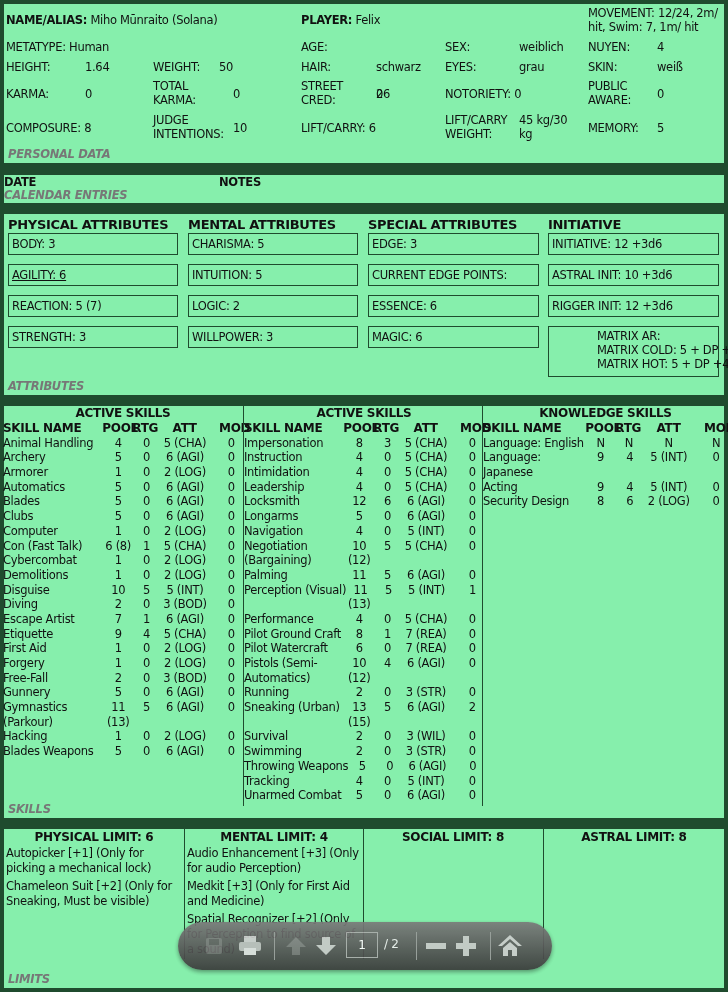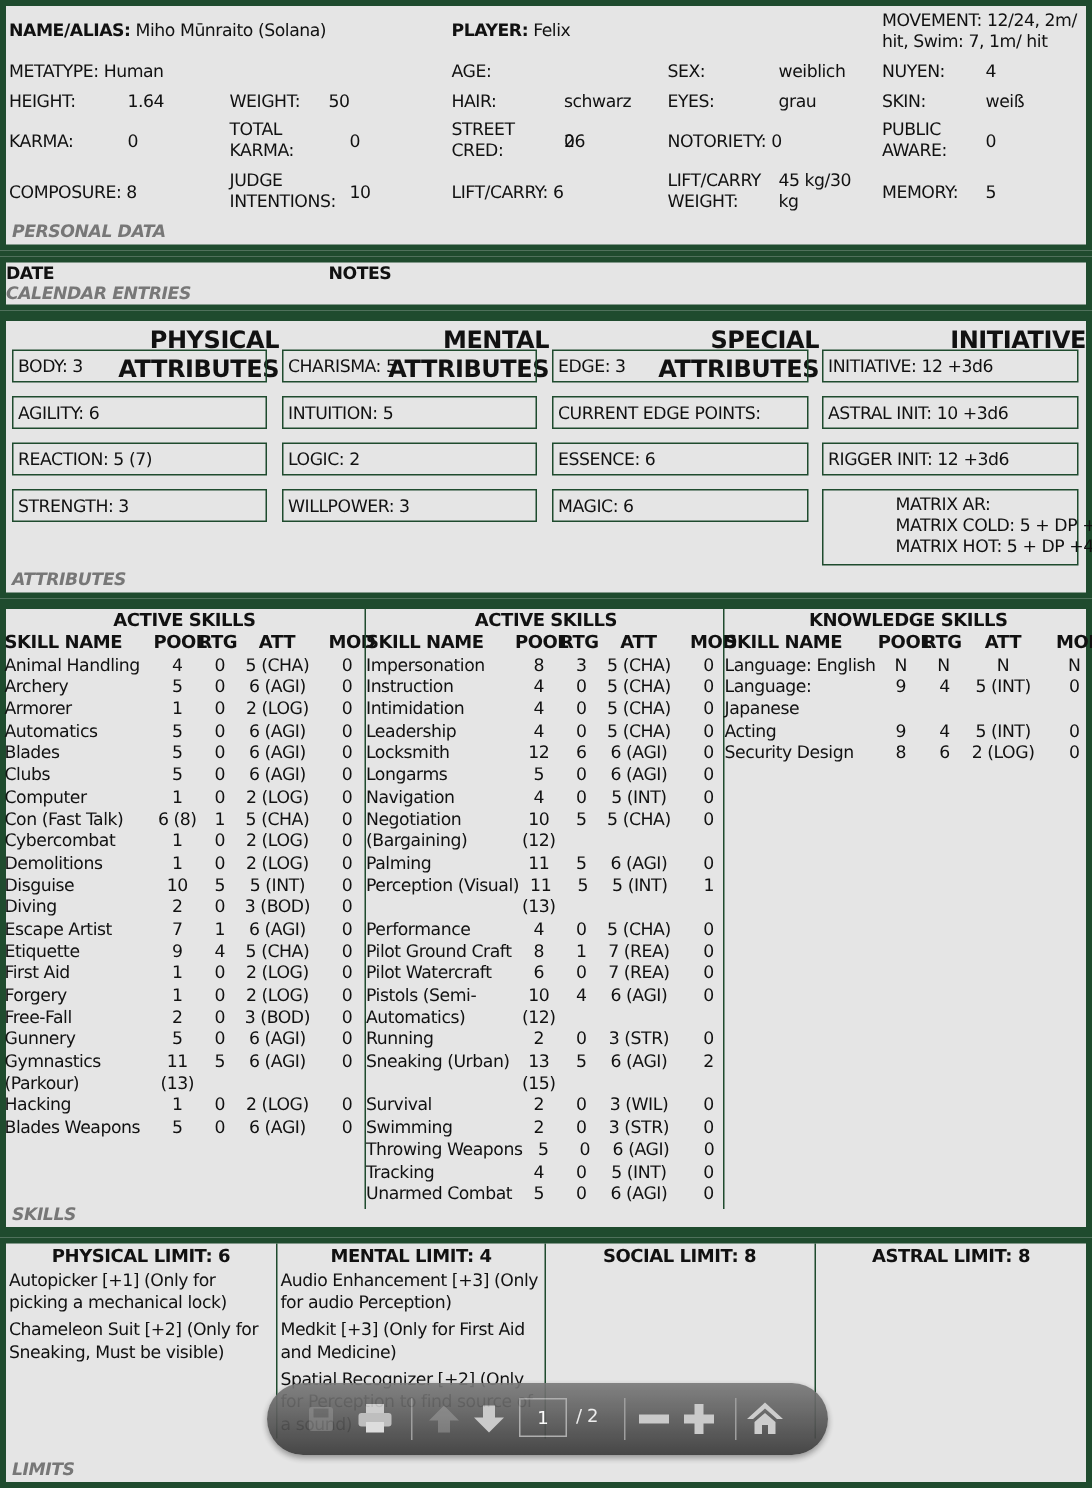--- a/index.html
+++ b/index.html
@@ -1,30 +1,30 @@
 <!DOCTYPE html>
 <html><head>
 <meta charset="utf-8">
 <style>
   * { box-sizing: border-box; margin: 0; padding: 0; }
   html, body { width: 728px; height: 992px; background: #1f4b2e; overflow: hidden; }
   body { font-family: "DejaVu Sans", sans-serif; font-size: 11.5px; color: #111; position: relative; letter-spacing: -0.3px; }
-  .section { position: absolute; left: 0; width: 728px; background: #e5e5e5; border: 4px solid #1f4b2e; }
+  .section { position: absolute; left: 0; width: 728px; background: #86efac; border: 4px solid #1f4b2e; }
   .sect-label { position: absolute; left: 4px; bottom: 2px; font-weight: bold; font-style: italic; color: #777; font-size: 11.5px; }
   .abs { position: absolute; white-space: nowrap; }
   b { font-weight: bold; }
   .wrap { white-space: normal; }
 
   
   #personal { top: 0; height: 167px; }
   
   #calendar { top: 171px; height: 36px; text-align: right; }
   
   #attributes { top: 210px; height: 189px; }
-  .attr-head { position: absolute; top: 3px; font-weight: bold; font-size: 16px; text-align: right; }
+  .attr-head { position: absolute; top: 3px; font-weight: bold; font-size: 13px; text-align: left; }
   .attr-box { position: absolute; border: 1px solid #1f4b2e; height: 22px; padding: 3px 3px; font-size: 11.5px; white-space: nowrap; }
   
   #skills { top: 402px; height: 420px; }
   .skill-col { position: absolute; top: 0; }
   .skill-col .title { text-align: center; font-weight: bold; font-size: 12px; height: 15px; line-height: 15px; }
   .row { display: flex; height: 14.7px; line-height: 14.7px; font-size: 11.5px; }
   .row .n { width: 104px; white-space: nowrap; overflow: visible; }
   .row .p { width: 30px; text-align: center; }
   .row .r { width: 18px; text-align: right; }
   .row .a { width: 72px; text-align: center; }
@@ -100,21 +100,21 @@
   <div class="sect-label" style="left:0;bottom:1px;">CALENDAR ENTRIES</div>
 </div>
 
 <div class="section" id="attributes">
   <div class="attr-head" style="left:4px;width:178px;">PHYSICAL ATTRIBUTES</div>
   <div class="attr-head" style="left:184px;width:178px;">MENTAL ATTRIBUTES</div>
   <div class="attr-head" style="left:364px;width:178px;">SPECIAL ATTRIBUTES</div>
   <div class="attr-head" style="left:544px;width:176px;">INITIATIVE</div>
 
   <div class="attr-box" style="left:4px;top:19px;width:170px;">BODY: 3</div>
-  <div class="attr-box" style="left:4px;top:50px;width:170px;">AGILITY: 6</div>
+  <div class="attr-box" style="left:4px;top:50px;width:170px;text-decoration:underline;">AGILITY: 6</div>
   <div class="attr-box" style="left:4px;top:81px;width:170px;">REACTION: 5 (7)</div>
   <div class="attr-box" style="left:4px;top:112px;width:170px;">STRENGTH: 3</div>
 
   <div class="attr-box" style="left:184px;top:19px;width:170px;">CHARISMA: 5</div>
   <div class="attr-box" style="left:184px;top:50px;width:170px;">INTUITION: 5</div>
   <div class="attr-box" style="left:184px;top:81px;width:170px;">LOGIC: 2</div>
   <div class="attr-box" style="left:184px;top:112px;width:170px;">WILLPOWER: 3</div>
 
   <div class="attr-box" style="left:364px;top:19px;width:171px;">EDGE: 3</div>
   <div class="attr-box" style="left:364px;top:50px;width:171px;">CURRENT EDGE POINTS:</div>

